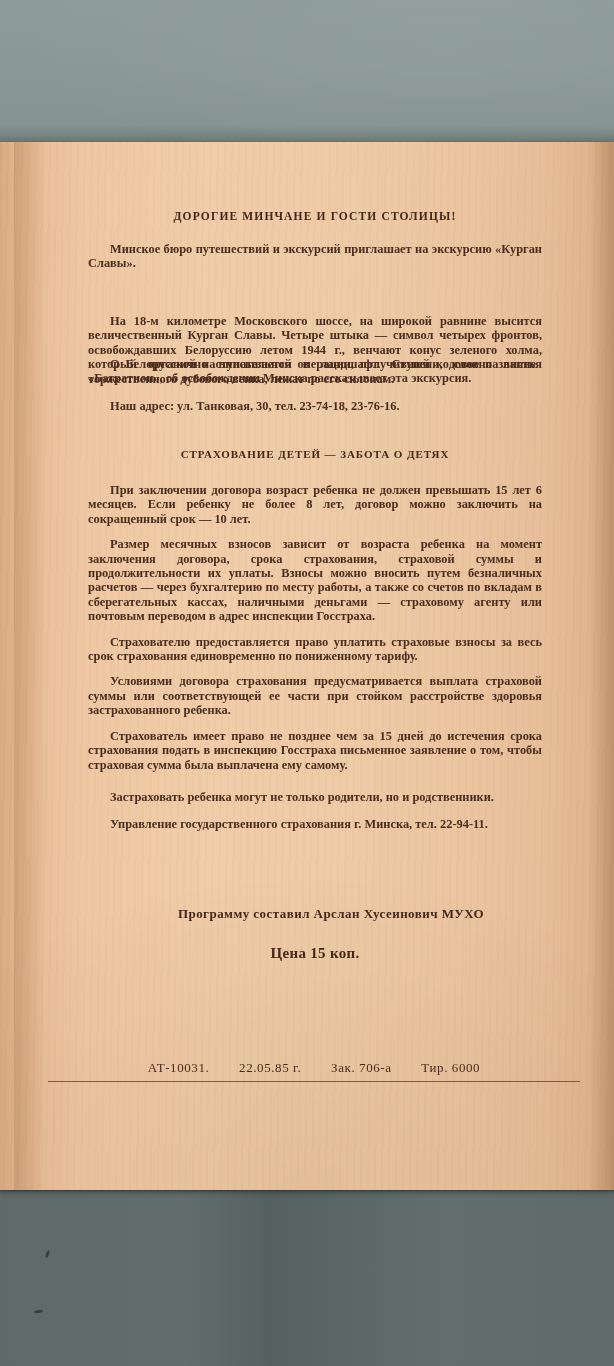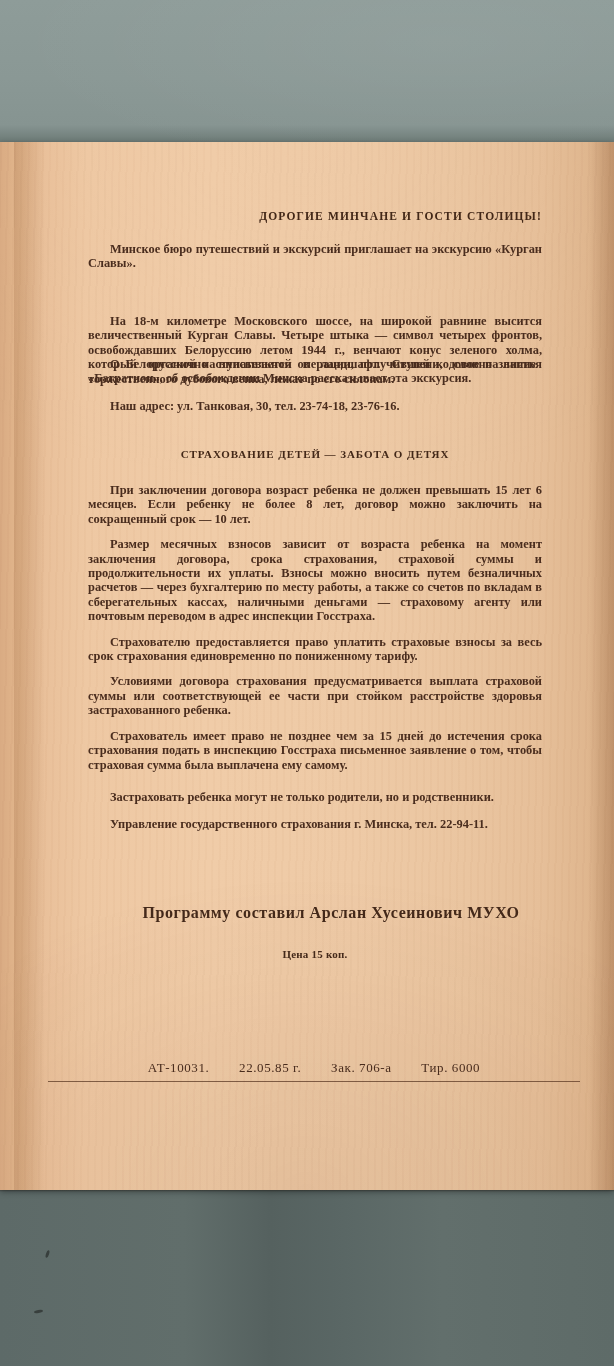--- a/index.html
+++ b/index.html
@@ -108,21 +108,21 @@
   }
 
   
   .sec-title {
     font-weight: bold;
     color: #432818;
     letter-spacing: .055em;
     text-align: center;
   }
   .sec-title.left {
-    text-align: right;
+    text-align: center;
     font-size: 11.5px;
     letter-spacing: .10em;
   }
   .sec-title.center {
     font-size: 11px;
     letter-spacing: .085em;
     text-align: center;
   }
 
   p.body {
@@ -143,33 +143,33 @@
 
   .sec2-title-wrap { position: absolute; top: 306px; left: 0; right: 0; }
   .blk-5 { position: absolute; top: 341px; left: 0; right: 0; }
 
   .author-wrap {
     position: absolute;
     top: 762px; left: 0; right: 0;
     text-align: center;
   }
   .author {
-    font-size: 16px;
+    font-size: 13px;
     font-weight: bold;
     letter-spacing: .035em;
     color: #44291a;
     margin-left: 32px;
   }
   .price-wrap {
     position: absolute;
     top: 802px; left: 0; right: 0;
     text-align: center;
   }
   .price {
-    font-size: 11px;
+    font-size: 15px;
     font-weight: bold;
     letter-spacing: .02em;
     color: #44291a;
   }
 
   
   .colophon {
     position: absolute;
     left: 48px;
     right: 34px;

